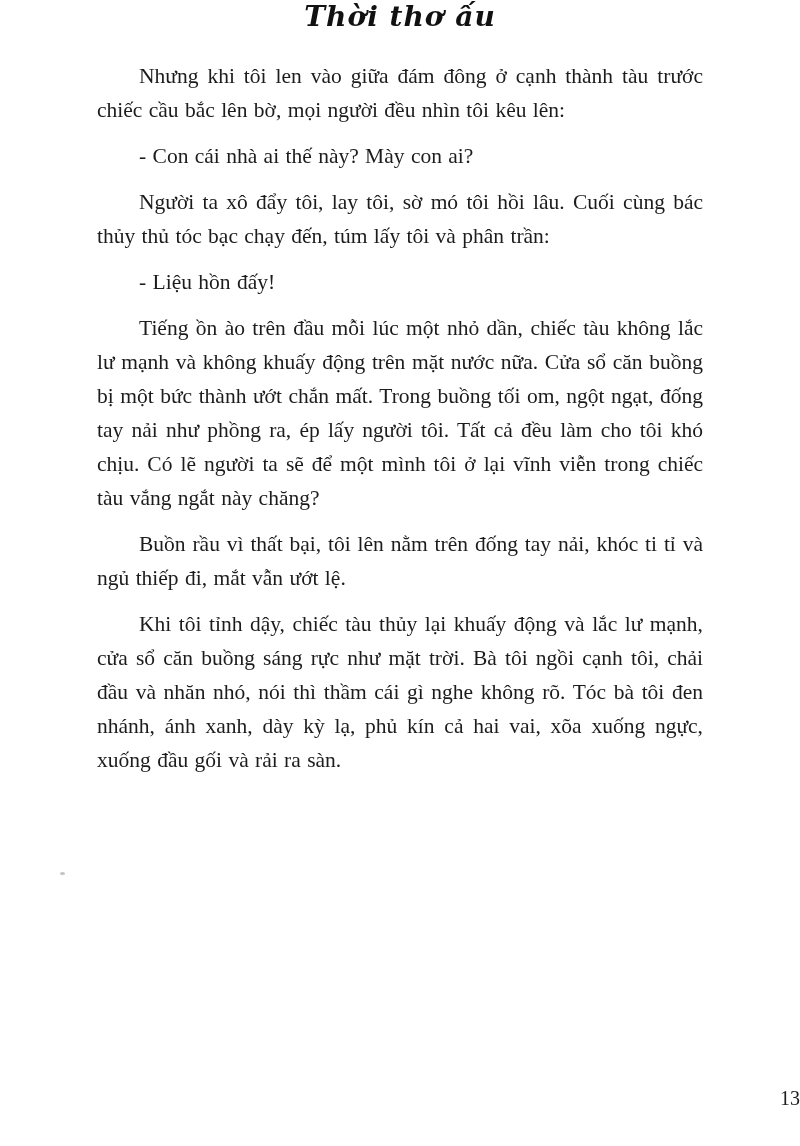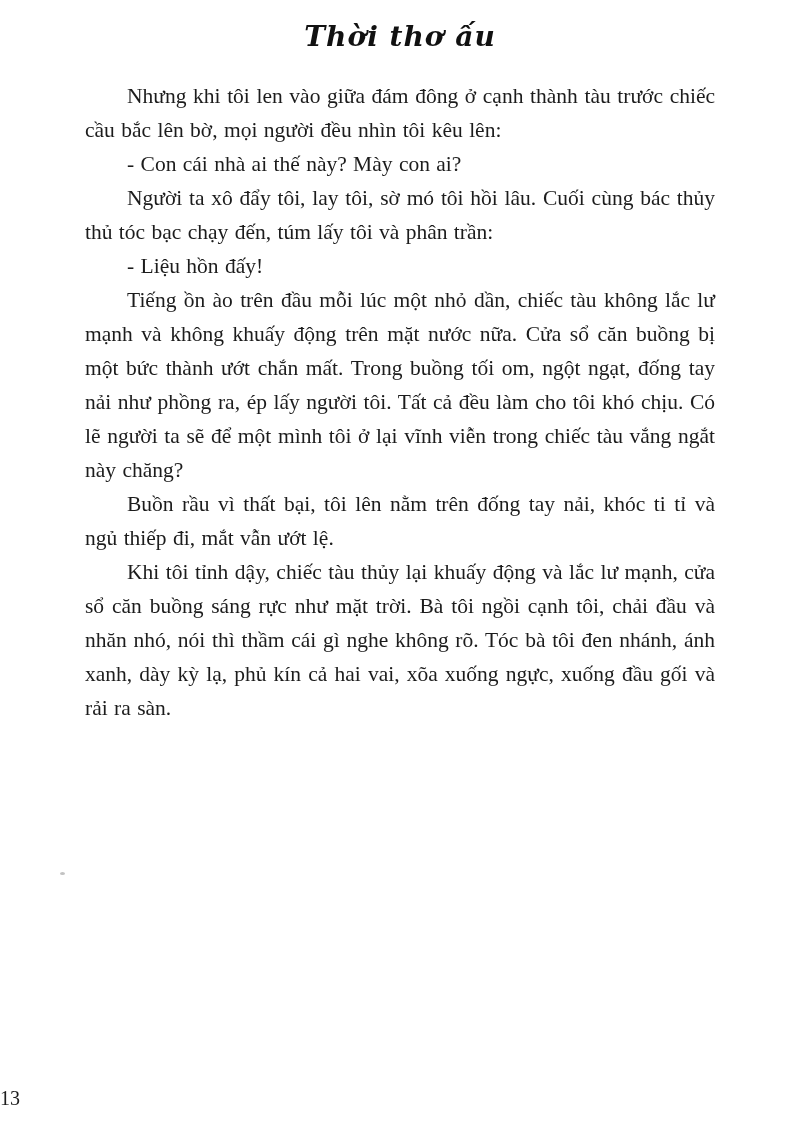--- a/index.html
+++ b/index.html
@@ -13,48 +13,47 @@
     width: 800px;
     height: 1146px;
     background: #ffffff;
     color: #1c1c1c;
     box-sizing: border-box;
     overflow: hidden;
   }
   .running-header {
     text-align: center;
     margin-bottom: 26px;
-    margin-top: 20px;
   }
   .running-header .title {
     font-family: "DejaVu Serif", serif;
     font-style: italic;
     font-weight: 700;
     font-size: 28px;
     letter-spacing: 1px;
     color: #111111;
   }
   .body-text {
     padding: 0 85px;
   }
   .body-text p {
-    margin: 0;
+    margin: 12px;
     font-size: 21.5px;
     line-height: 34px;
     text-align: justify;
     text-indent: 42px;
     color: #1c1c1c;
     word-spacing: 1px;
   }
   .page-footer {
     position: absolute;
     left: 0;
     right: 0;
     bottom: 36px;
-    text-align: left;
+    text-align: right;
   }
   .page-footer .page-number {
     font-size: 20px;
     color: #1c1c1c;
   }
   .speck {
     position: absolute;
     left: 60px;
     top: 872px;
     width: 5px;

